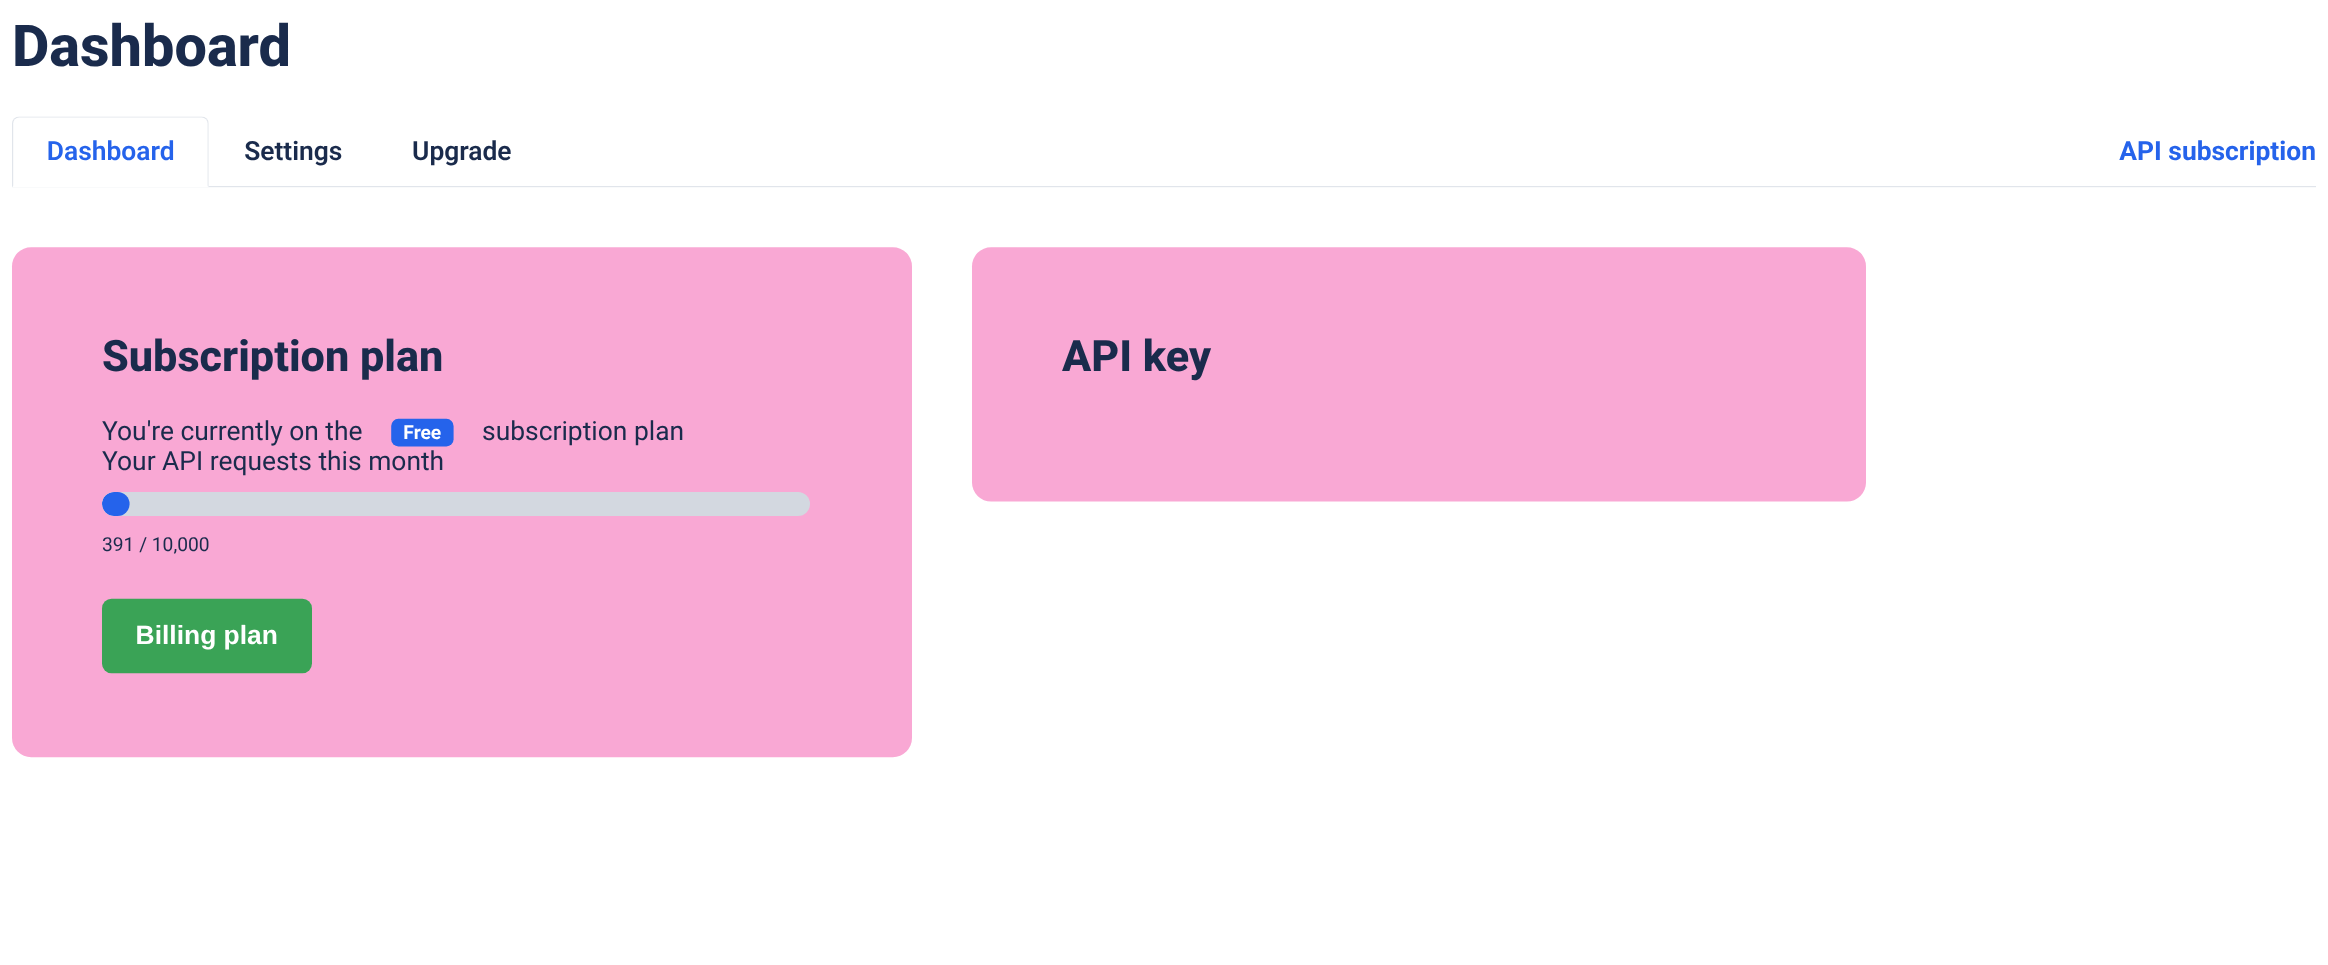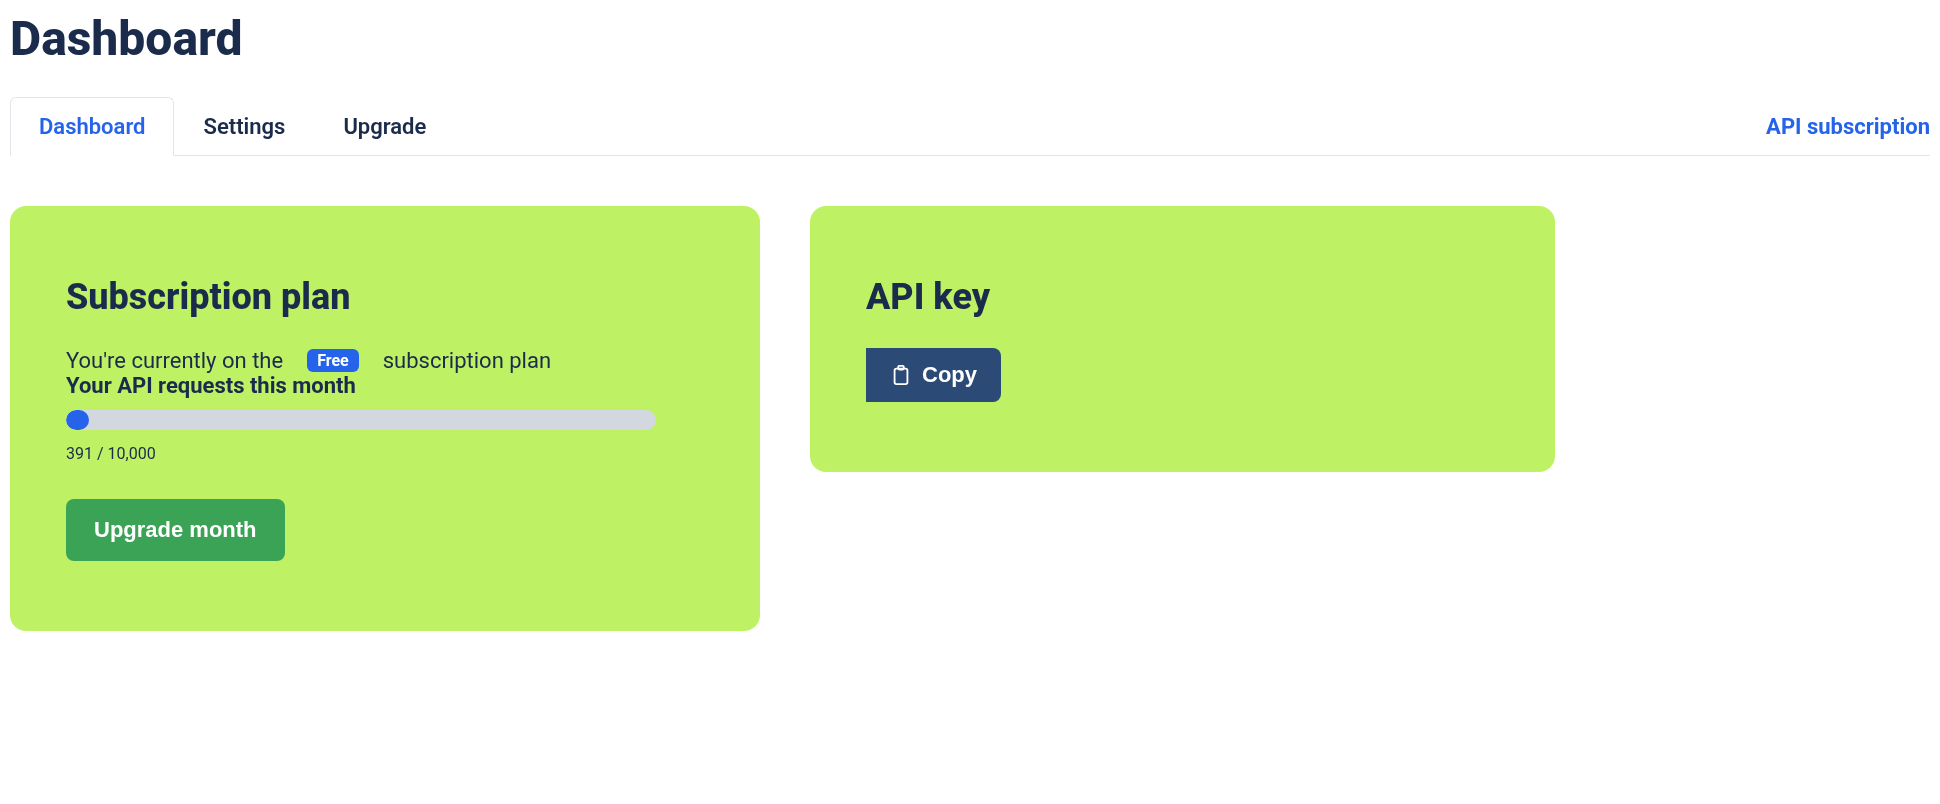--- a/index.html
+++ b/index.html
@@ -52,23 +52,23 @@
       color: #2563eb;
       cursor: pointer;
       padding: 16px 0;
     }
     .cards-row {
       display: flex;
       gap: 50px;
       align-items: flex-start;
     }
     .card {
-      background: #bef264;
+      background: #f9a8d4;
       border-radius: 16px;
-      padding: 70px 56px;
+      padding: 70px 75px;
     }
     .card-left {
       flex: 0 0 750px;
     }
     .card-right {
       flex: 0 0 745px;
     }
     .card-title {
       font-size: 36px;
       font-weight: 800;
@@ -87,21 +87,21 @@
       background: #2563eb;
       color: #ffffff;
       padding: 2px 10px;
       border-radius: 6px;
       font-size: 16px;
       font-weight: 700;
       display: inline-block;
     }
     .usage-label {
       font-size: 22px;
-      font-weight: 700;
+      font-weight: 400;
       color: #1a2b4c;
       margin-bottom: 12px;
     }
     .progress-bar {
       width: 100%;
       max-width: 590px;
       height: 20px;
       background: #d3d8e0;
       border-radius: 10px;
       overflow: hidden;
@@ -183,30 +183,21 @@
     <div class="plan-line">
       <span>You're currently on the</span>
       <span class="badge">Free</span>
       <span>subscription plan</span>
     </div>
     <div class="usage-label">Your API requests this month</div>
     <div class="progress-bar">
       <div class="progress-fill" style="width:3.91%"></div>
     </div>
     <div class="usage-text">391 / 10,000</div>
-    <button class="upgrade-btn">Upgrade month</button>
+    <button class="upgrade-btn">Billing plan</button>
   </div>
 
   <div class="card card-right">
     <h2 class="card-title">API key</h2>
     <div class="api-key-row">
-      <button class="copy-btn">
-        <span class="copy-icon">
-          <svg viewBox="0 0 24 24" fill="none" stroke="currentColor" stroke-width="2" stroke-linecap="round" stroke-linejoin="round">
-            <rect x="5" y="5" width="14" height="17" rx="2"></rect>
-            <rect x="9" y="2" width="6" height="4" rx="1"></rect>
-          </svg>
-        </span>
-        <span>Copy</span>
-      </button>
     </div>
   </div>
 </div>
 
 </body></html>

